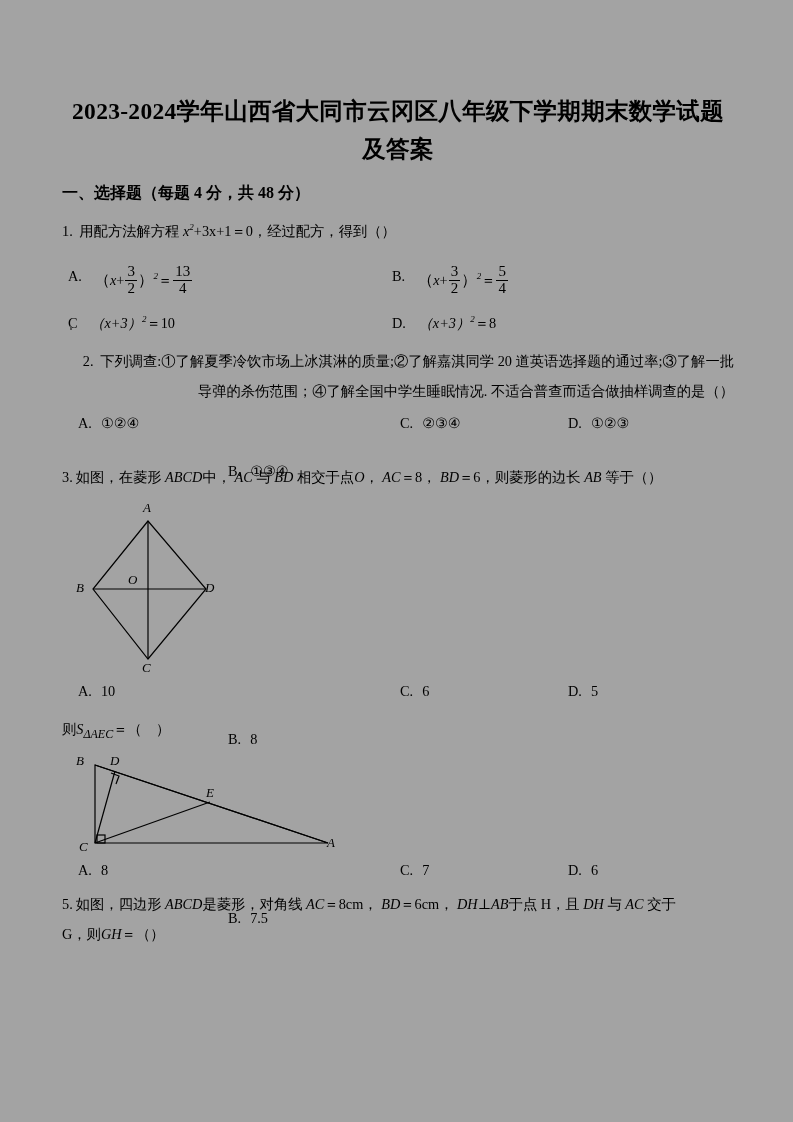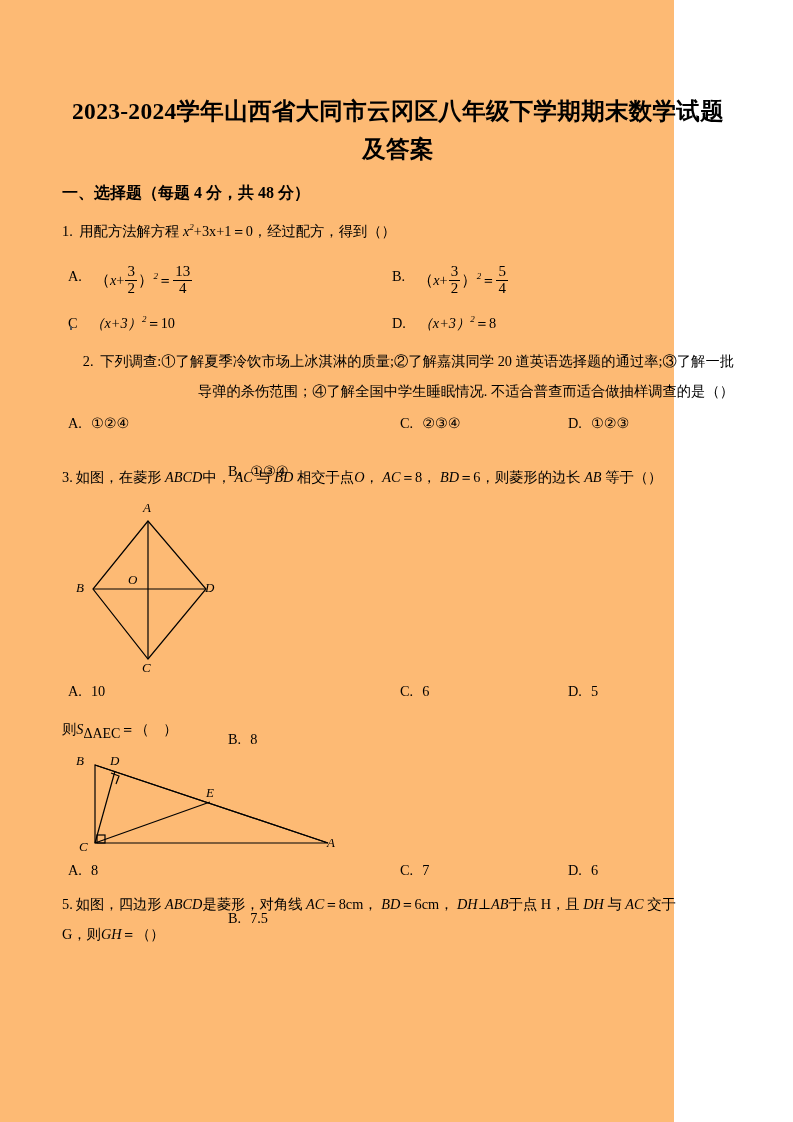--- a/index.html
+++ b/index.html
@@ -11,23 +11,23 @@
     width: 793px;
     height: 1122px;
     position: relative;
     font-family: "Liberation Serif", "DejaVu Serif", serif;
     color: #000;
     overflow: hidden;
   }
   .page {
     position: absolute;
     left: 0; top: 0;
-    width: 674px;
+    width: 793px;
     height: 1122px;
-    background: #fdba74;
+    background: #a3a3a3;
   }
   .content {
     position: absolute;
     left: 62px;
     top: 92px;
     width: 672px;
   }
 
   
   .doc-title {
@@ -65,40 +65,41 @@
   i.m, .mi {
     font-style: italic;
     font-family: "Liberation Serif", "DejaVu Serif", serif;
   }
   .sup {
     font-size: 9px;
     vertical-align: super;
     font-style: italic;
   }
   .sub {
-    font-size: 14px;
+    font-size: 12px;
     vertical-align: sub;
+    font-style: italic;
   }
 
   
   .options {
     position: relative;
     font-size: 14.3px;
     line-height: 30px;
     height: 30px;
     margin: 0;
   }
   .options.tall { height: 56px; line-height: 56px; }
   .opt {
     position: absolute;
     top: 0;
     white-space: nowrap;
   }
   .opt .lbl { margin-right: 9px; }
-  .opt.c1 { left: 6px; }
+  .opt.c1 { left: 16px; }
   .opt.c2 { left: 166px; margin-top: 48px; }
   .opt.c3 { left: 338px; }
   .opt.c4 { left: 506px; }
   .opt.h1 { left: 6px; }
   .opt.h2 { left: 330px; }
 
   
   .frac {
     display: inline-block;
     vertical-align: middle;

